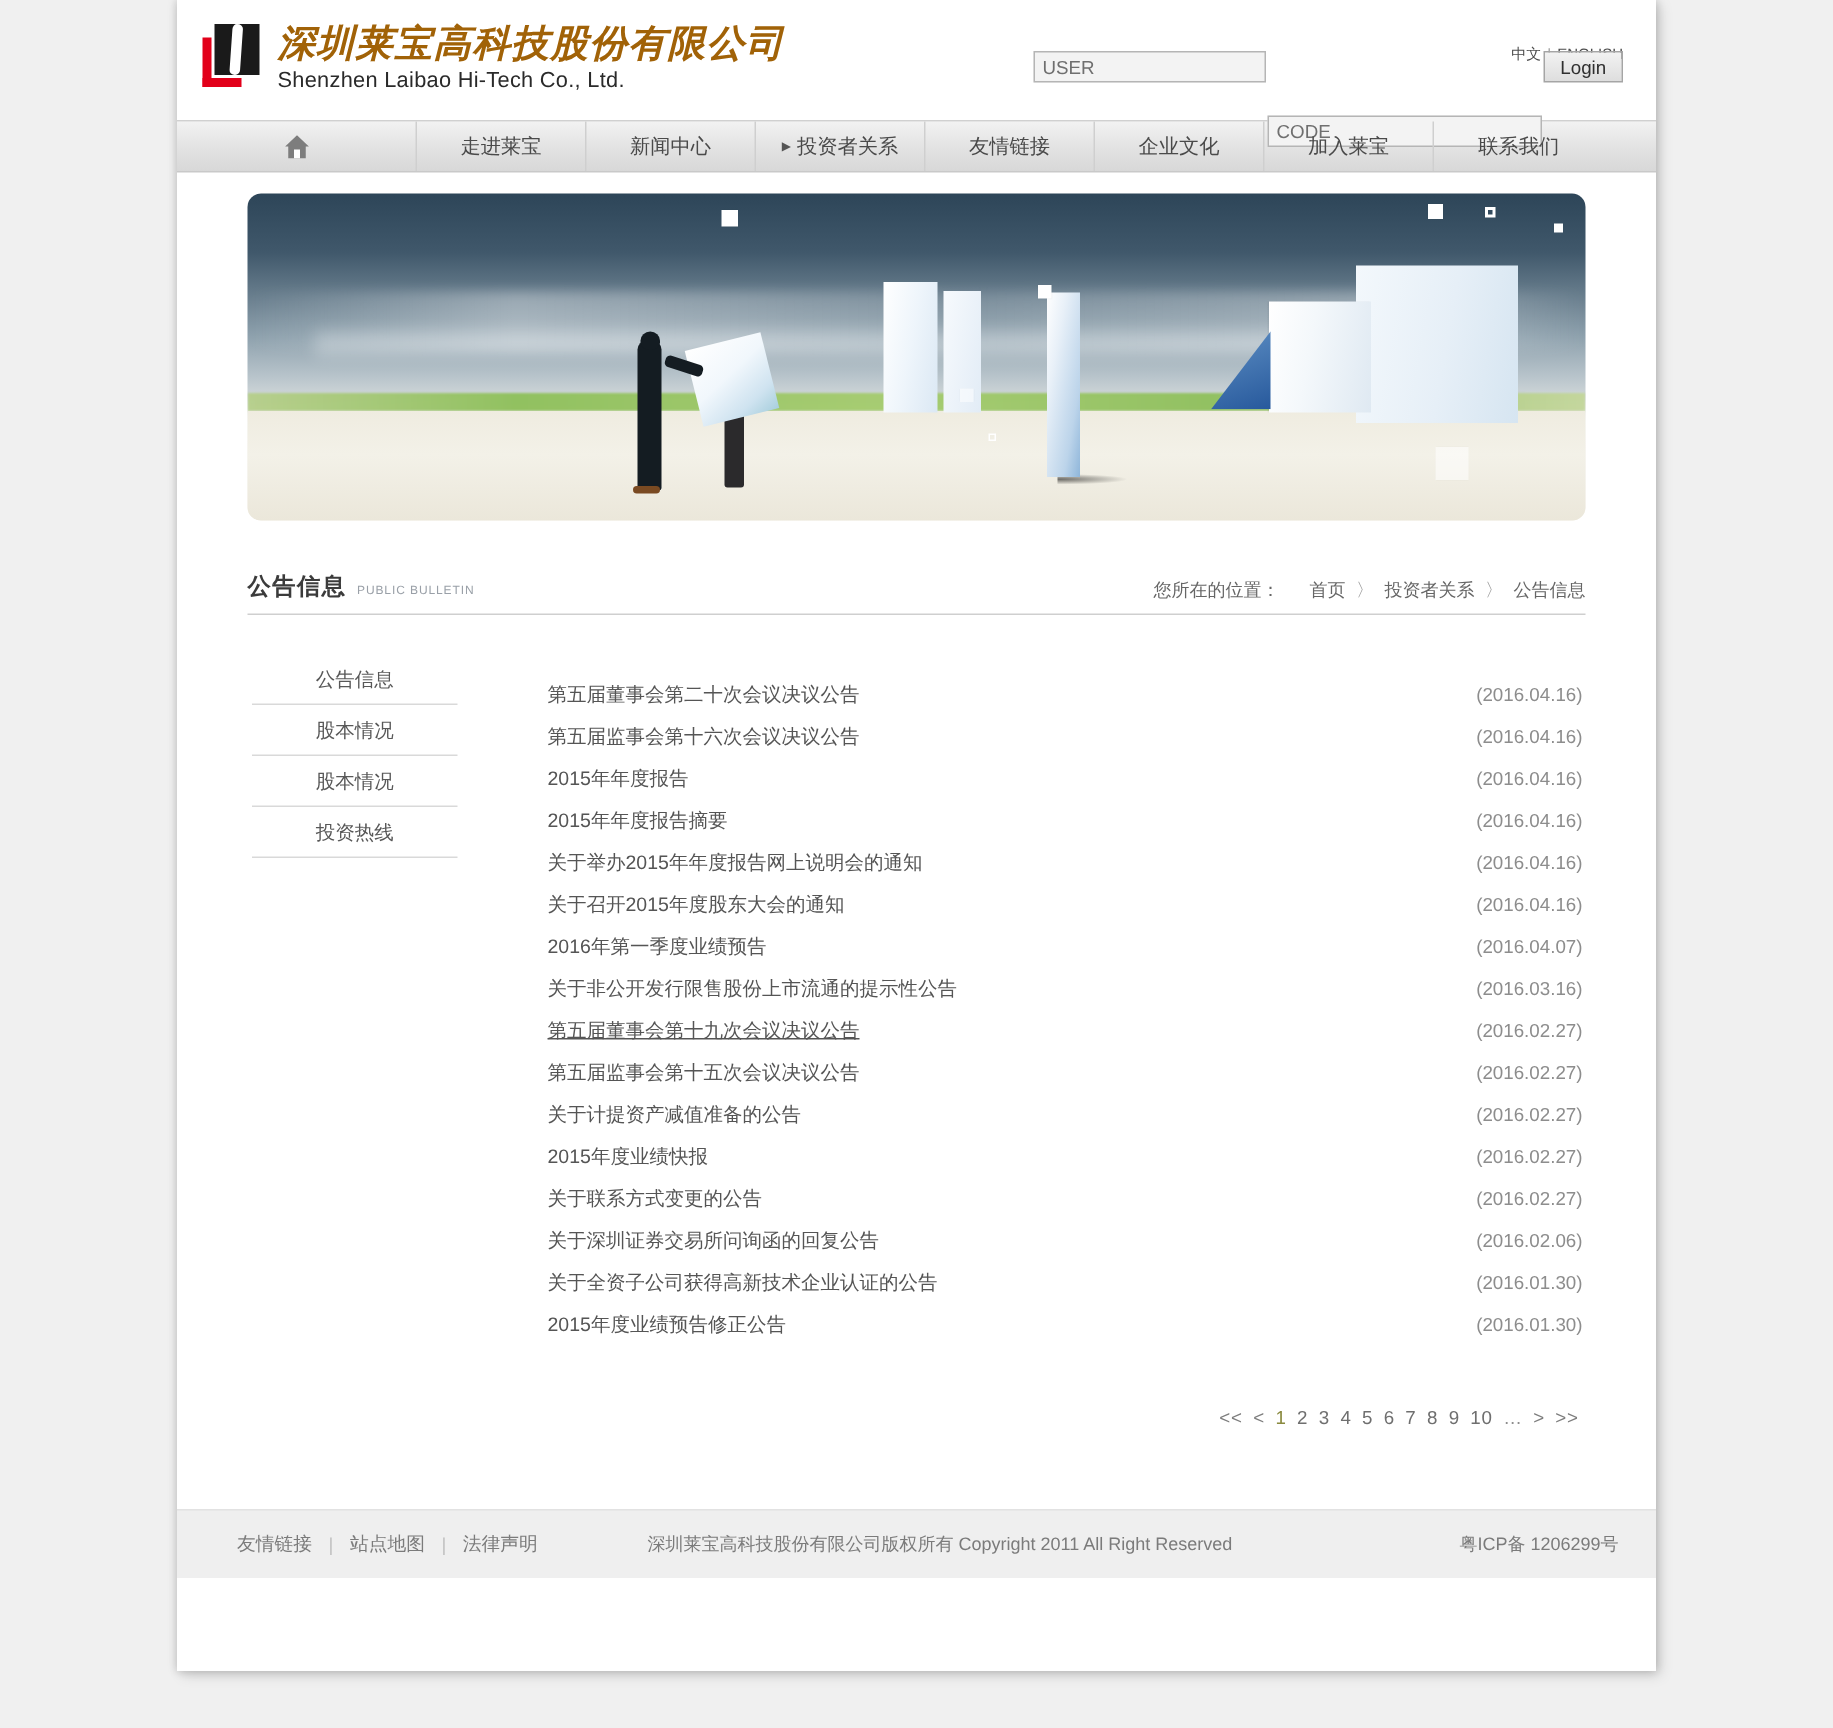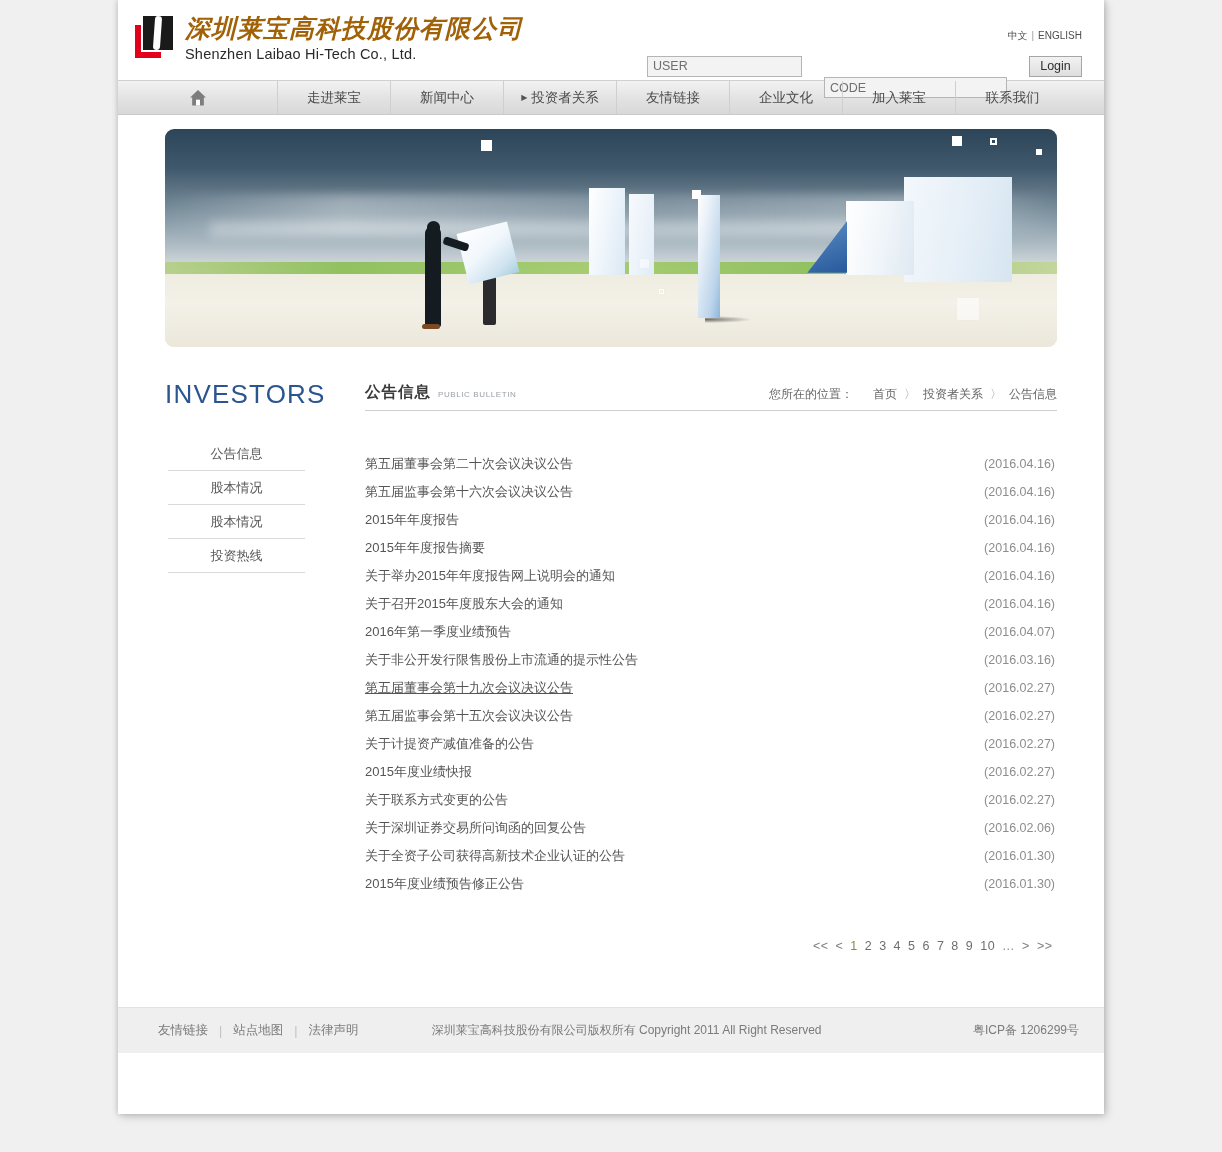--- a/index.html
+++ b/index.html
@@ -89,22 +89,22 @@
     white-space: nowrap;
   }
   .lang-bar span { cursor: pointer; }
   .lang-sep { margin: 0 4px; color: #9a9a9a; }
 
   .login-row {
     position: absolute;
     right: 22px;
     top: 34px;
     display: flex;
-    align-items: center;
-    gap: 22px;
+    align-items: flex-start;
+    gap: 1px;
   }
   .login-row input {
     height: 21px;
     border: 1px solid #b5b5b5;
     background: #f3f3f3;
     font-size: 12.5px;
     color: #6f6f6f;
     padding: 0 5px;
     font-family: "Liberation Sans", sans-serif;
     outline: none;
@@ -527,21 +527,20 @@
       <div class="sq" style="left:97.6%;top:9.2%;width:6px;height:6px;"></div>
       <div class="sq" style="left:53.2%;top:59.5%;width:9px;height:9px;background:rgba(255,255,255,0.5);"></div>
       <div class="sq" style="left:55.4%;top:73.3%;width:5px;height:5px;background:transparent;border:1px solid #ffffff;"></div>
       <div class="sq" style="left:88.8%;top:77.6%;width:22px;height:22px;background:rgba(255,255,255,0.55);"></div>
     </div>
   </div>
 
   <div class="content">
 
     <div class="content-top">
-      <div class="investors-title">INVESTORS</div>
       <div class="section-head">
         <div class="section-title-grp">
           <span class="section-title-cn">公告信息</span>
           <span class="section-title-en">PUBLIC BULLETIN</span>
         </div>
         <div class="breadcrumb">
           <span class="bc-lead">您所在的位置：</span><a>首页</a><span class="bc-sep">〉</span><a>投资者关系</a><span class="bc-sep">〉</span><a>公告信息</a>
         </div>
       </div>
     </div>

